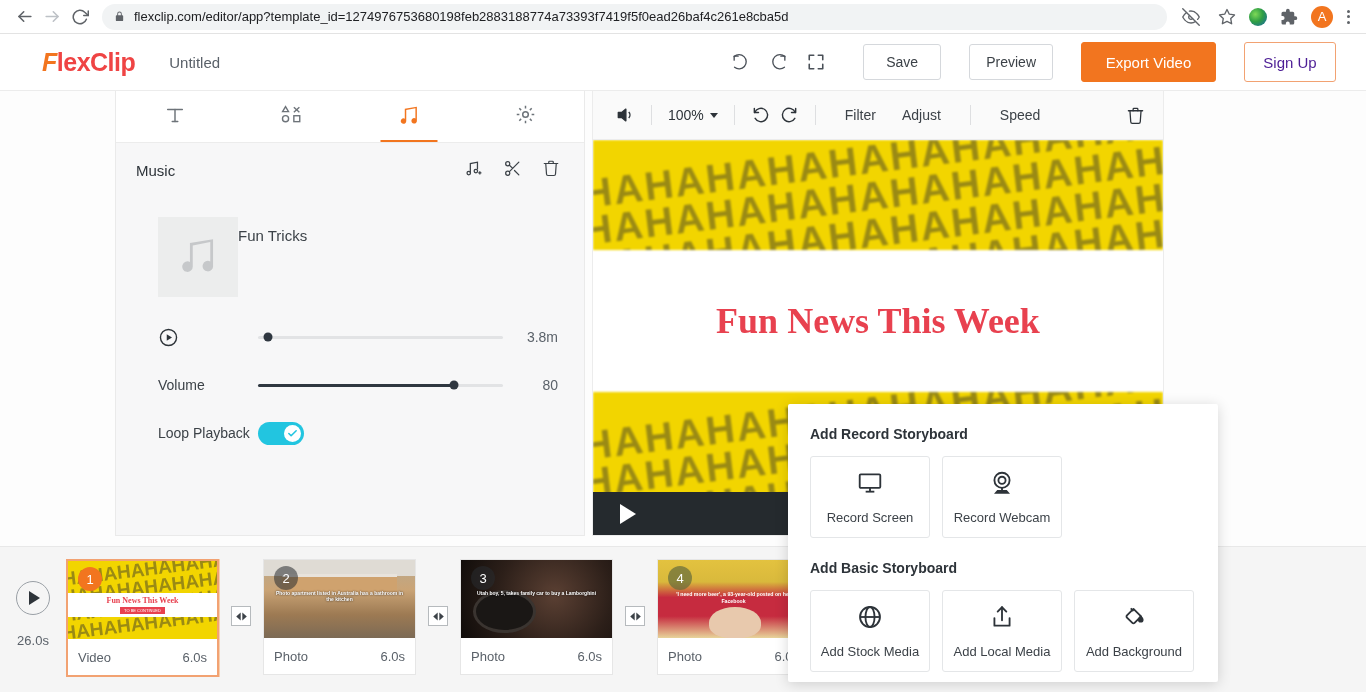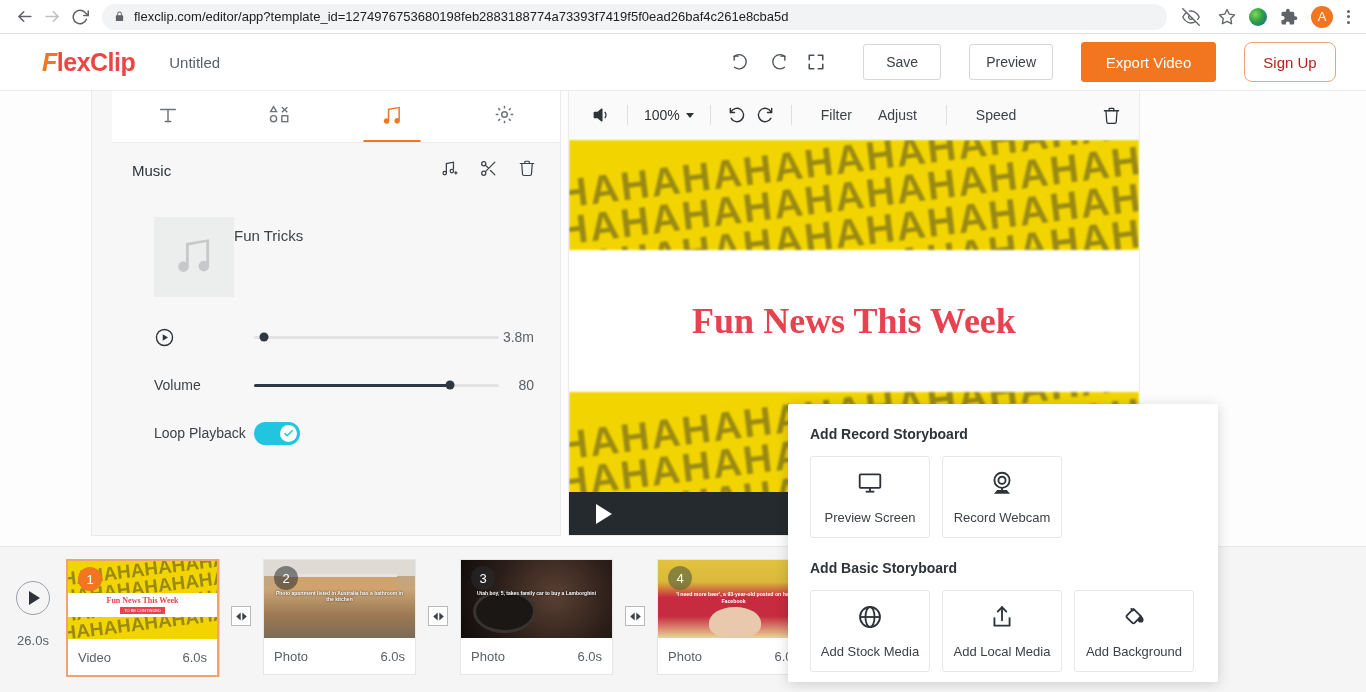--- a/index.html
+++ b/index.html
@@ -77,39 +77,38 @@
     border: 1px solid #d5d8dc; background: #fff;
     color: #3c4248; font-size: 14px;
     border-radius: 3px;
     display:flex; align-items:center; justify-content:center;
     margin-left: 28px; padding: 0 16px;
   }
   .hbtn.primary {
     background: #f2751f; border-color: #f2751f; color: #fff;
     font-size: 15px; min-width: 135px; height: 40px;
   }
-  .hbtn.ghost { border-color: #f2a272; color: #b91c1c; min-width: 92px; height: 40px; font-size:15px;border-radius:8px;}
+  .hbtn.ghost { border-color: #f2a272; color: #4c1d95; min-width: 92px; height: 40px; font-size:15px;}
 
   
   .workspace {
     position: relative;
     height: 455px; width: 100%;
     background: #fdfdfd;
     display: flex;
   }
 
   
   .left-panel {
-    width: 470px; margin-left: 91px;
+    width: 470px; margin-left: 115px;
     background: #f7f7f8;
     border: 1px solid #eaeaea;
     border-top: none;
     display: flex; flex-direction: column;
     height: 445px;
-    padding-left: 20px;
   }
   .panel-tabs {
     height: 52px; background: #fff;
     display: flex; align-items: stretch;
     border-bottom: 1px solid #ececec;
   }
   .ptab {
     flex: 1 1 0; display:flex; align-items:center; justify-content:center;
     color: #6d7379; position: relative;
   }
@@ -620,21 +619,21 @@
     <div class="popup-h">Add Record Storyboard</div>
     <div class="card-row">
       <div class="pcard">
         <span>
           <svg width="26" height="26" viewBox="0 0 24 24" fill="none" stroke="#2d3339" stroke-width="1.7" stroke-linejoin="round">
               <rect x="2.5" y="4" width="19" height="12.5" rx="1"></rect>
               <line x1="8" y1="20" x2="16" y2="20"></line>
               <line x1="12" y1="16.5" x2="12" y2="20"></line>
             </svg>
         </span>
-        <span class="pcard-label">Preview Screen</span>
+        <span class="pcard-label">Record Screen</span>
       </div>
       <div class="pcard">
         <span>
           <svg width="26" height="26" viewBox="0 0 24 24" fill="none" stroke="#2d3339" stroke-width="1.7">
               <circle cx="12" cy="9.5" r="7"></circle>
               <circle cx="12" cy="9.5" r="3.3"></circle>
               <path d="M12 16.5v3"></path>
               <path d="M6.5 21h11l-1.5-1.7h-8z"></path>
             </svg>
         </span>

